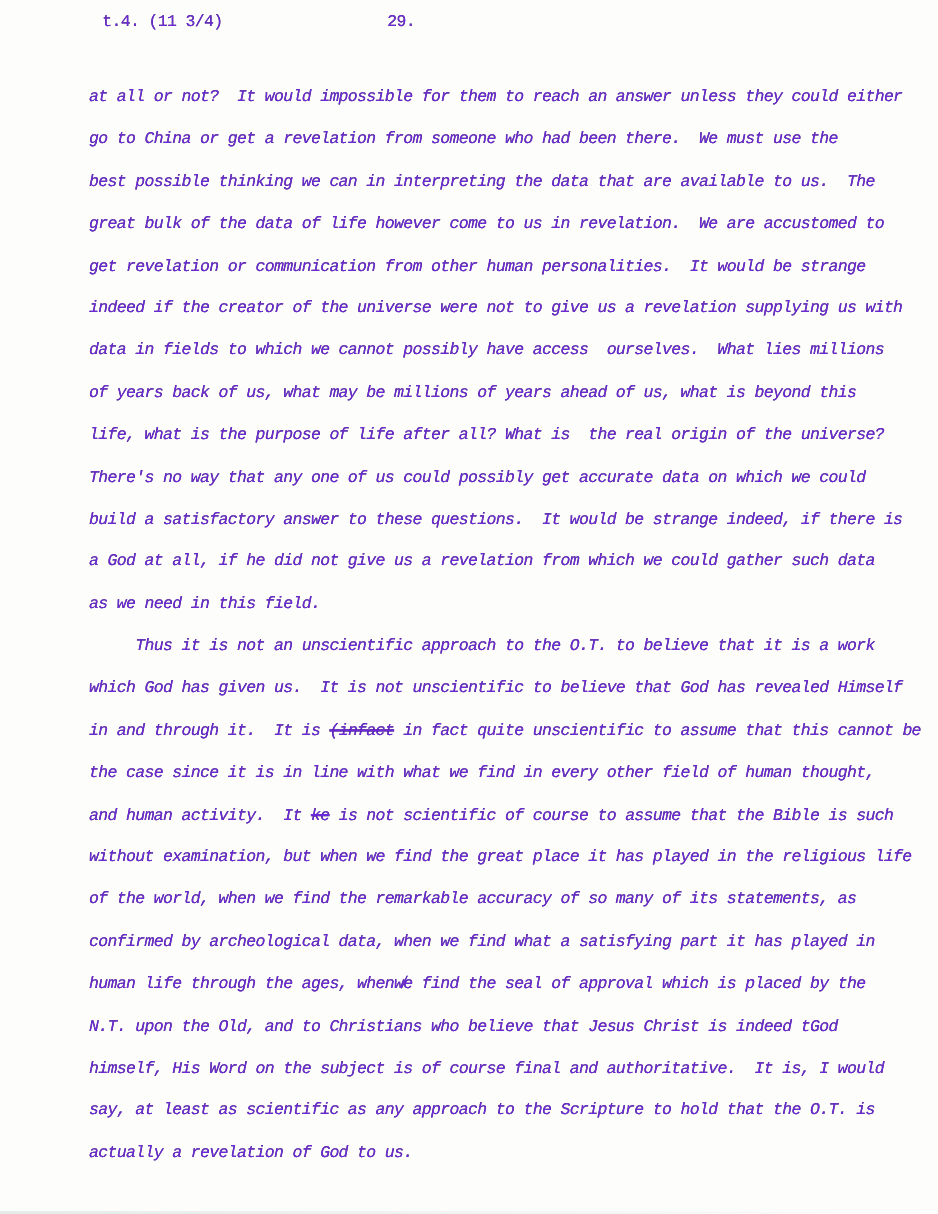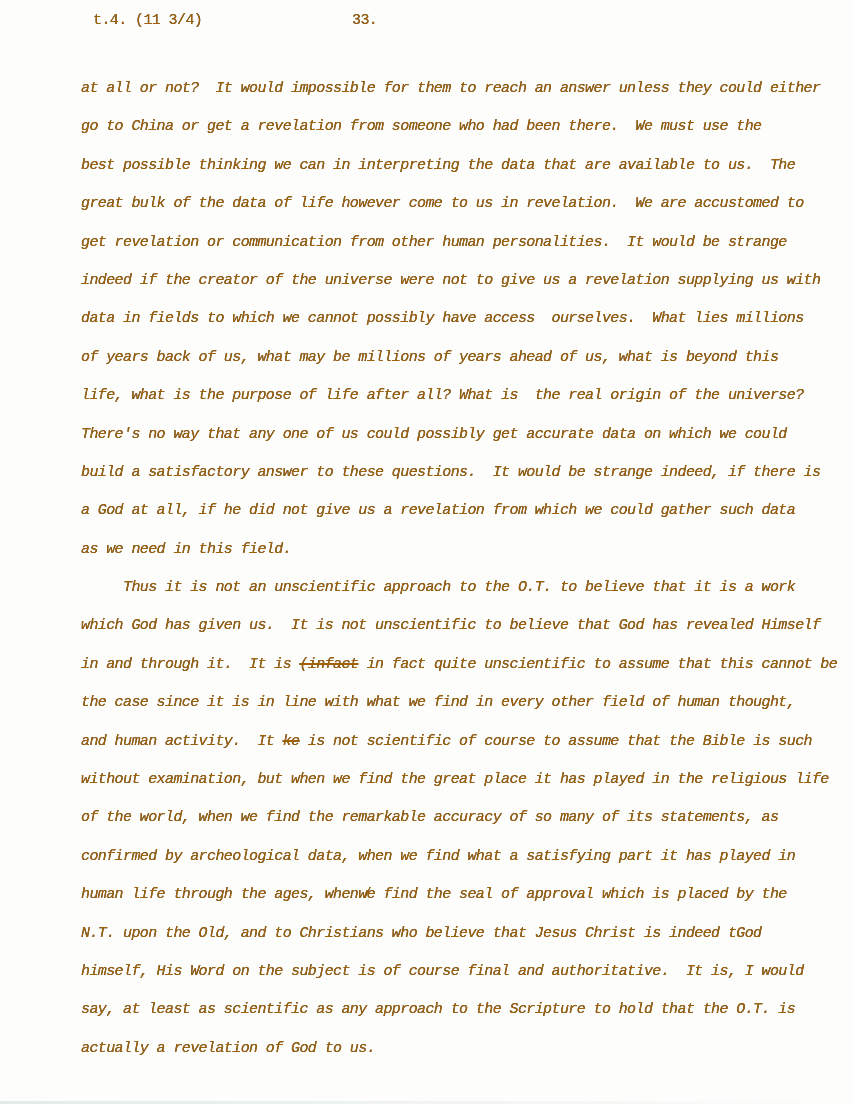--- a/index.html
+++ b/index.html
@@ -8,21 +8,21 @@
     background: #e8e8e8;
   }
   .page {
     position: relative;
     width: 853px;
     height: 1104px;
     margin: 0 auto;
     background: #fdfdfc;
     overflow: hidden;
     font-family: "Liberation Mono", "DejaVu Sans Mono", monospace;
-    color: #a16207;
+    color: #6d28d9;
   }
   .scan-text {
     font-size: 15px;
     letter-spacing: -0.6px;
     text-shadow: 0 0 0.6px rgba(20,20,28,0.85);
     white-space: pre;
   }
   .header-row {
     position: absolute;
     top: 12px;
@@ -64,19 +64,19 @@
     height: 3px;
     background: linear-gradient(to right, rgba(180,200,195,0.35), rgba(255,255,255,0));
   }
 </style>
 </head>
 <body>
 
 <div class="page">
   <div class="header-row">
     <span class="scan-text doc-ref">t.4. (11 3/4)</span>
-    <span class="scan-text page-number">33.</span>
+    <span class="scan-text page-number">29.</span>
   </div>
 
   <div class="body-text scan-text" id="body-text"><div><div class="line">at all or not?  It would impossible for them to reach an answer unless they could either</div><div class="line">go to China or get a revelation from someone who had been there.  We must use the</div><div class="line">best possible thinking we can in interpreting the data that are available to us.  The</div><div class="line">great bulk of the data of life however come to us in revelation.  We are accustomed to</div><div class="line">get revelation or communication from other human personalities.  It would be strange</div><div class="line">indeed if the creator of the universe were not to give us a revelation supplying us with</div><div class="line">data in fields to which we cannot possibly have access  ourselves.  What lies millions</div><div class="line">of years back of us, what may be millions of years ahead of us, what is beyond this</div><div class="line">life, what is the purpose of life after all? What is  the real origin of the universe?</div><div class="line">There's no way that any one of us could possibly get accurate data on which we could</div><div class="line">build a satisfactory answer to these questions.  It would be strange indeed, if there is</div><div class="line">a God at all, if he did not give us a revelation from which we could gather such data</div><div class="line">as we need in this field.</div></div><div><div class="line">     Thus it is not an unscientific approach to the O.T. to believe that it is a work</div><div class="line">which God has given us.  It is not unscientific to believe that God has revealed Himself</div><div class="line">in and through it.  It is <s>(infact</s> in fact quite unscientific to assume that this cannot be</div><div class="line">the case since it is in line with what we find in every other field of human thought,</div><div class="line">and human activity.  It <s>ke</s> is not scientific of course to assume that the Bible is such</div><div class="line">without examination, but when we find the great place it has played in the religious life</div><div class="line">of the world, when we find the remarkable accuracy of so many of its statements, as</div><div class="line">confirmed by archeological data, when we find what a satisfying part it has played in</div><div class="line">human life through the ages, whenw̸e find the seal of approval which is placed by the</div><div class="line">N.T. upon the Old, and to Christians who believe that Jesus Christ is indeed tGod</div><div class="line">himself, His Word on the subject is of course final and authoritative.  It is, I would</div><div class="line">say, at least as scientific as any approach to the Scripture to hold that the O.T. is</div><div class="line">actually a revelation of God to us.</div></div></div>
 
   <div class="bottom-edge"></div>
 </div>
 
 </body></html>

